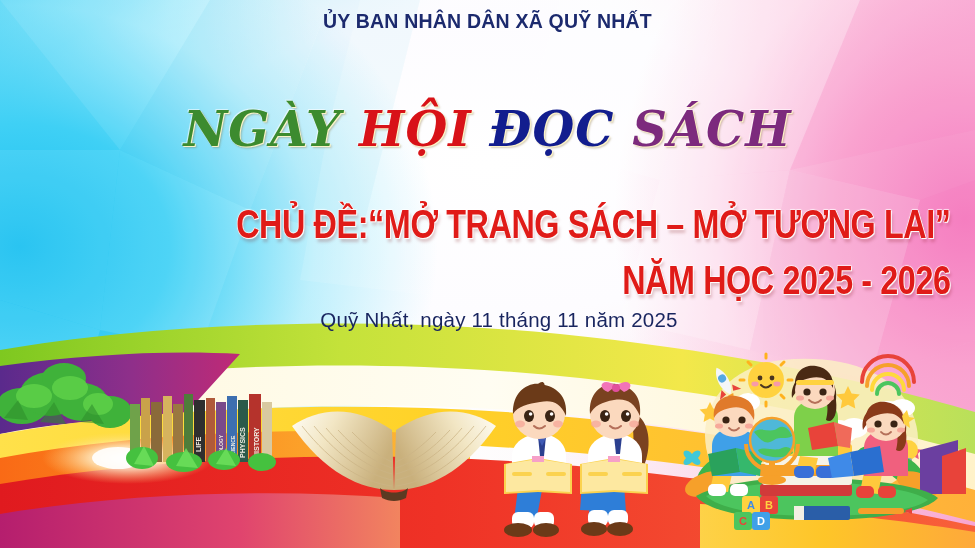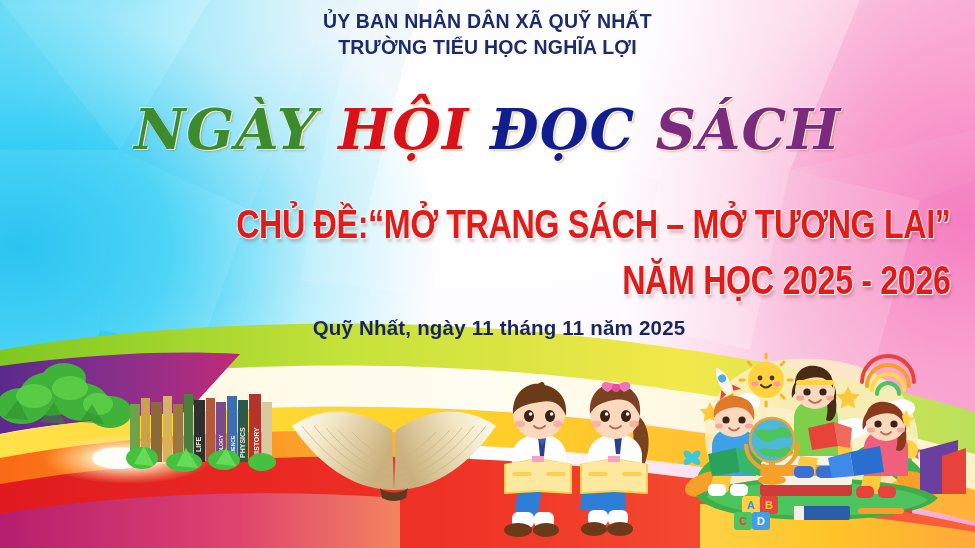--- a/index.html
+++ b/index.html
@@ -55,21 +55,21 @@
     letter-spacing:.2px;
   }
   .org-line { font-size:19.5px; line-height:26px; white-space:nowrap; }
 
   .main-title {
     position:absolute; top:96px; left:0; right:0;
     text-align:center;
     font-family:"DejaVu Serif", serif;
     font-style:italic;
     font-weight:bold;
-    font-size:56px;
+    font-size:48px;
     line-height:66px;
     white-space:nowrap;
     letter-spacing:1px;
   }
   .main-title span {
     text-shadow:
        1px 1px 0 rgba(255,245,200,.95),
        2px 2px 2px rgba(120,90,20,.30),
       -1px -1px 0 rgba(255,255,255,.55);
   }
@@ -94,24 +94,24 @@
     -webkit-text-stroke:0.9px #ffffff;
     paint-order:stroke fill;
     text-shadow:
       0 0 2px #ffffff,
       1px 1px 0 rgba(255,255,255,.9),
       2px 3px 3px rgba(120,0,0,.22);
   }
   .theme-line.second { margin-top:12px; }
 
   .date-line {
-    position:absolute; top:316px; left:0; right:0;
+    position:absolute; top:308px; left:0; right:0;
     text-align:center;
     font-size:20.5px;
-    font-weight:bold;
+    font-weight:normal;
     color:#19255f;
     white-space:nowrap;
     letter-spacing:.2px;
     padding-left:23px;
   }
 </style>
 </head>
 <body>
 
 <div id="banner">
@@ -557,21 +557,20 @@
         <rect x="192" y="164" width="46" height="6" rx="3" fill="#f6a02a"></rect>
         <path d="M238,167 l8,-3 0,6 Z" fill="#e8433a"></path>
       </g>
     </svg>
   </div>
 
   <div class="text-layer">
 
     <div class="org-block">
       <div class="org-line">ỦY BAN NHÂN DÂN XÃ QUỸ NHẤT</div>
-      <div class="org-line">TRƯỜNG TIỂU HỌC NGHĨA LỢI</div>
     </div>
 
     <div class="main-title">
       <span class="mt-w1">NGÀY</span>
       <span class="mt-w2">HỘI</span>
       <span class="mt-w3">ĐỌC</span>
       <span class="mt-w4">SÁCH</span>
     </div>
 
     <div class="theme-block">

